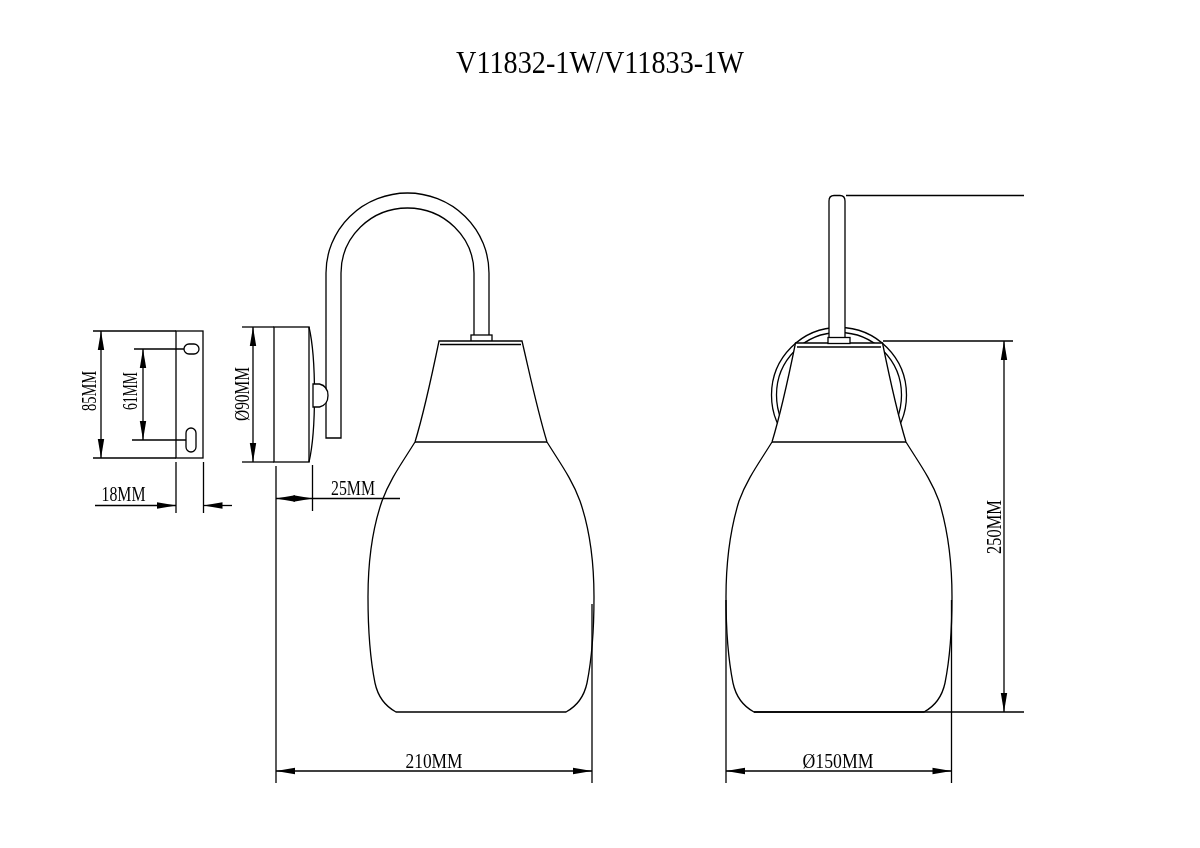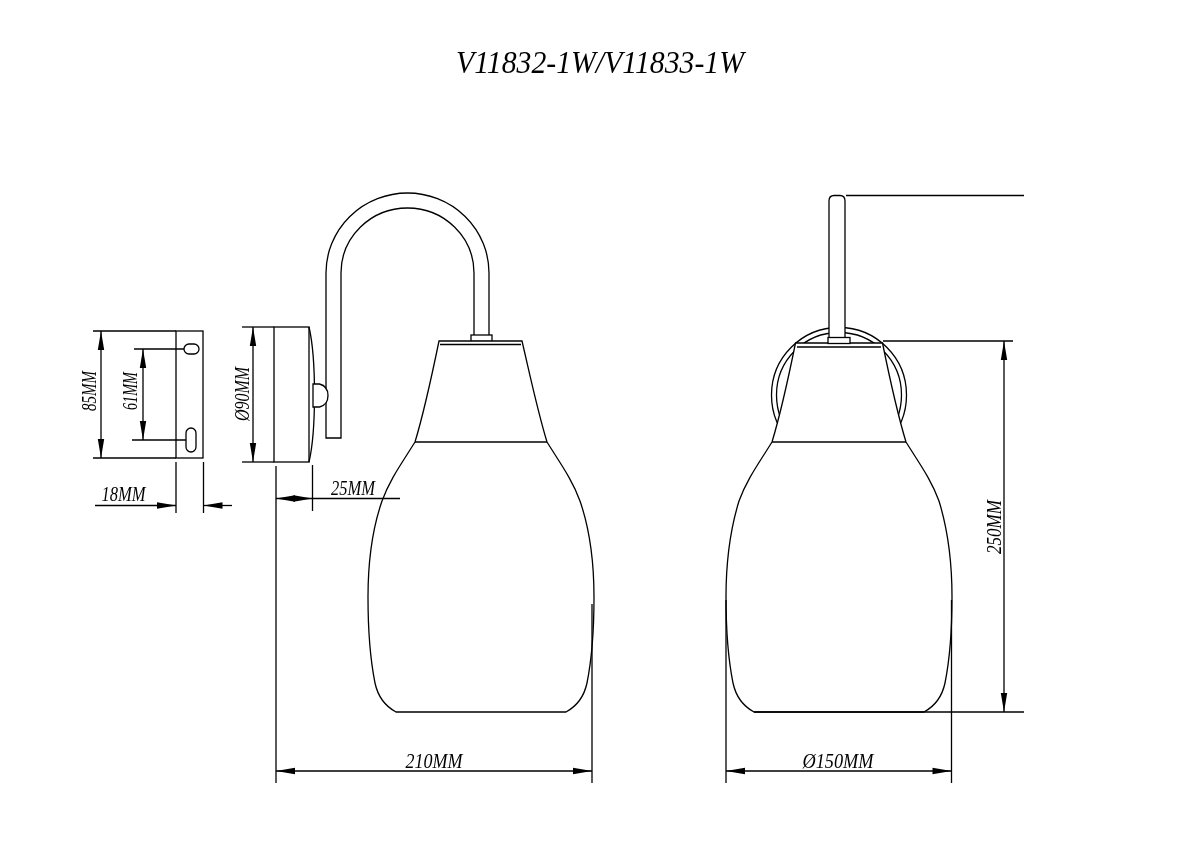--- a/index.html
+++ b/index.html
@@ -1,17 +1,17 @@
 <!DOCTYPE html>
 <html><head>
 <meta charset="utf-8">
 <style>
   html,body{margin:0;padding:0;background:#ffffff;}
   .page{position:relative;width:1024px;height:848px;background:#fff;overflow:hidden;
-        font-family:"Liberation Serif", serif;font-style:italic;}
+        font-family:"Liberation Serif", serif;}
   svg{display:block;}
   svg text{fill:#000;font-family:"Liberation Serif", serif;}
   .dimtxt{font-size:21px;}
   .titletxt{font-size:31px;}
   .ln{stroke:#000;stroke-width:1.3;fill:none;}
   .fw{stroke:#000;stroke-width:1.3;fill:#ffffff;}
   .ar{fill:#000;stroke:none;}
 </style>
 </head>
 <body>

